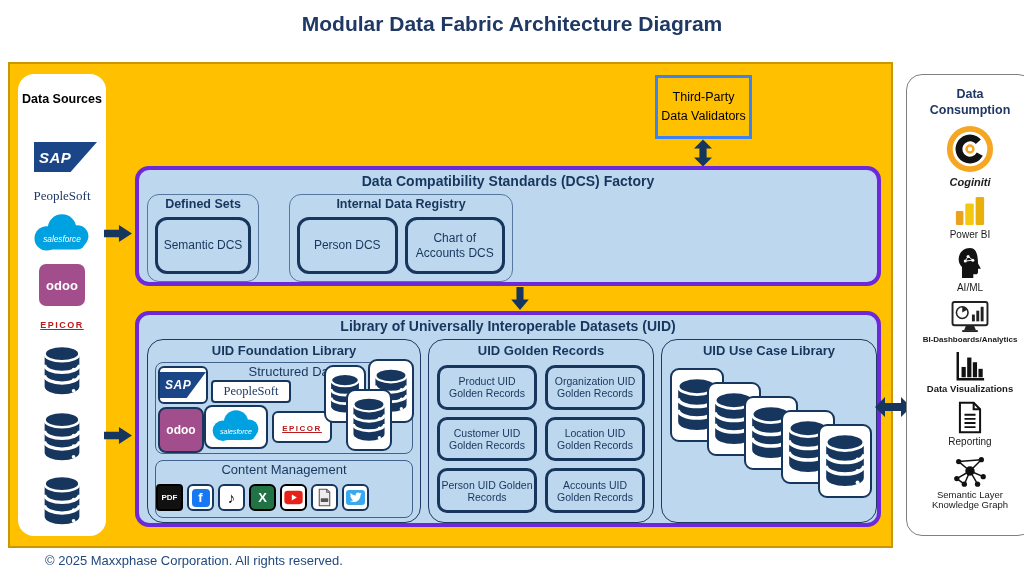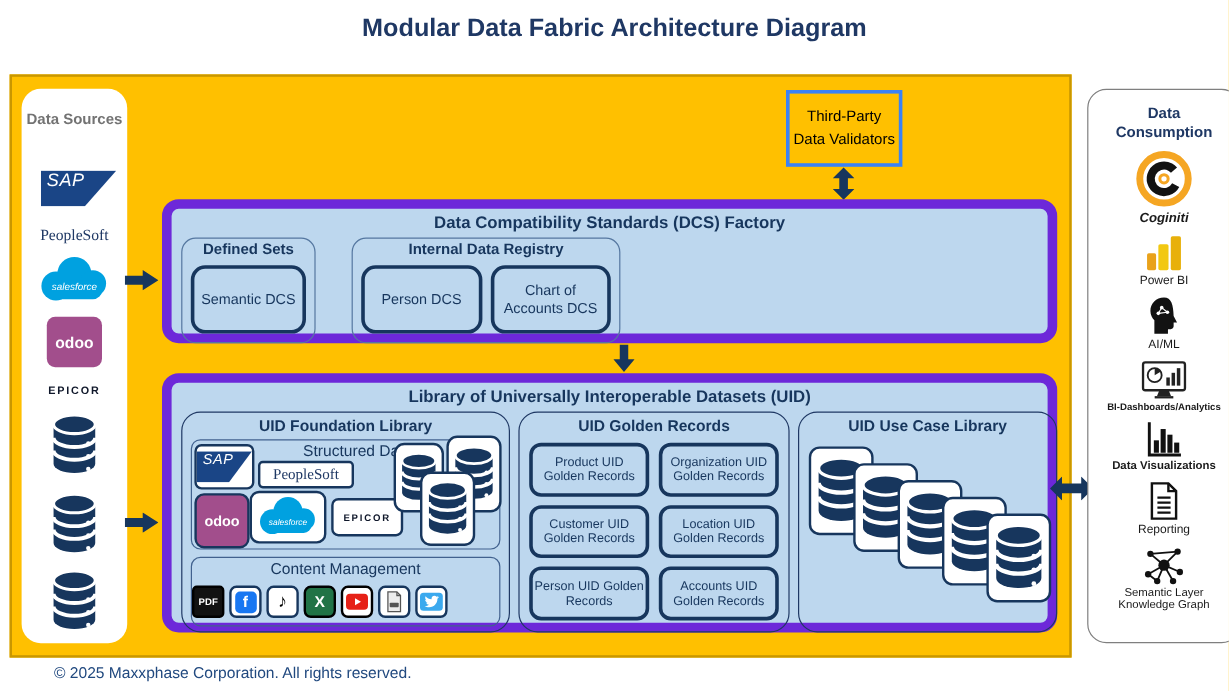--- a/index.html
+++ b/index.html
@@ -9,36 +9,36 @@
     -webkit-font-smoothing:antialiased;
   }
   .abs{position:absolute;}
   
   .page-title{top:12px;left:0;width:100%;text-align:center;font-size:21px;font-weight:700;color:#1F3864;}
   .footer{top:553px;left:45px;font-size:13px;color:#21497F;}
   
   .main-bg{left:8px;top:62px;width:885px;height:486px;background:#FFC000;border:2px solid #C99700;box-sizing:border-box;}
   
   .left-panel{left:18px;top:74px;width:88px;height:462px;background:#FFF;border-radius:16px;}
-  .panel-title{position:absolute;top:18px;left:0;width:100%;text-align:center;font-size:12.5px;font-weight:700;color:#737373;}
-  .sap-shape{background:#1A4586;clip-path:polygon(0 0,100% 0,58% 100%,0 100%);color:#FFF;font-style:italic;font-weight:400;display:flex;padding-left:5px;letter-spacing:.5px;}
+  .panel-title{position:absolute;top:18px;left:0;width:100%;text-align:center;font-size:12.5px;font-weight:700;color:#000000;}
+  .sap-shape{background:#1A4586;clip-path:polygon(0 0,100% 0,58% 100%,0 100%);color:#FFF;font-style:italic;font-weight:700;display:flex;align-items:center;padding-left:5px;letter-spacing:.5px;}
   .lp-sap{left:16px;top:68px;width:58px;height:30px;font-size:15px;}
   .lp-ps{top:114px;left:0;width:100%;text-align:center;font-family:"Liberation Serif",serif;font-size:13px;color:#1F3864;}
   .lp-sf{left:11px;top:138px;width:66px;height:44px;}
   .odoo-tile{background:#A24E8C;border-radius:7px;color:#FFF;font-weight:700;display:flex;align-items:center;justify-content:center;}
   .lp-odoo{left:21px;top:190px;width:46px;height:42px;font-size:13px;}
-  .epicor-text{font-weight:700;color:#0f172a;letter-spacing:1.5px;font-variant:all-small-caps;}
+  .epicor-text{font-weight:700;color:#b91c1c;letter-spacing:1.5px;font-variant:all-small-caps;text-decoration:underline;}
   .lp-epicor{top:242px;left:0;width:100%;text-align:center;font-size:13px;}
   .db{display:block;}
   .lp-db{left:22px;width:44px;height:54px;}
   
   .third-party{left:655px;top:75px;width:97px;height:64px;background:#FFC000;border:3px solid #3b82f6;box-sizing:border-box;
     display:flex;align-items:center;justify-content:center;text-align:center;font-size:12.5px;line-height:1.5;color:#000;}
   
-  .blue-section{background:#BDD7EE;border:8px solid #6d28d9;border-radius:14px;box-sizing:border-box;}
+  .blue-section{background:#BDD7EE;border:4px solid #6d28d9;border-radius:14px;box-sizing:border-box;}
   .dcs-factory{left:135px;top:166px;width:746px;height:120px;}
   .library{left:135px;top:311px;width:746px;height:216px;}
   .section-title{position:absolute;top:3px;left:0;width:100%;text-align:center;font-size:14px;font-weight:700;color:#17365D;}
   .group{position:absolute;border:1.3px solid #5577A0;border-radius:12px;box-sizing:border-box;}
   .group-label{position:absolute;top:2px;left:0;width:100%;text-align:center;font-size:12.5px;font-weight:700;color:#17365D;}
   .group-items{position:absolute;left:7px;right:7px;top:22px;bottom:7px;display:flex;gap:7px;}
   .dcs-box{flex:1;border:3px solid #17365D;border-radius:12px;display:flex;align-items:center;justify-content:center;
     text-align:center;font-size:12px;line-height:1.2;color:#17365D;padding:2px;box-sizing:border-box;}
   .g-defined{left:8px;top:24px;width:112px;height:88px;}
   .g-internal{left:150px;top:24px;width:224px;height:88px;}

